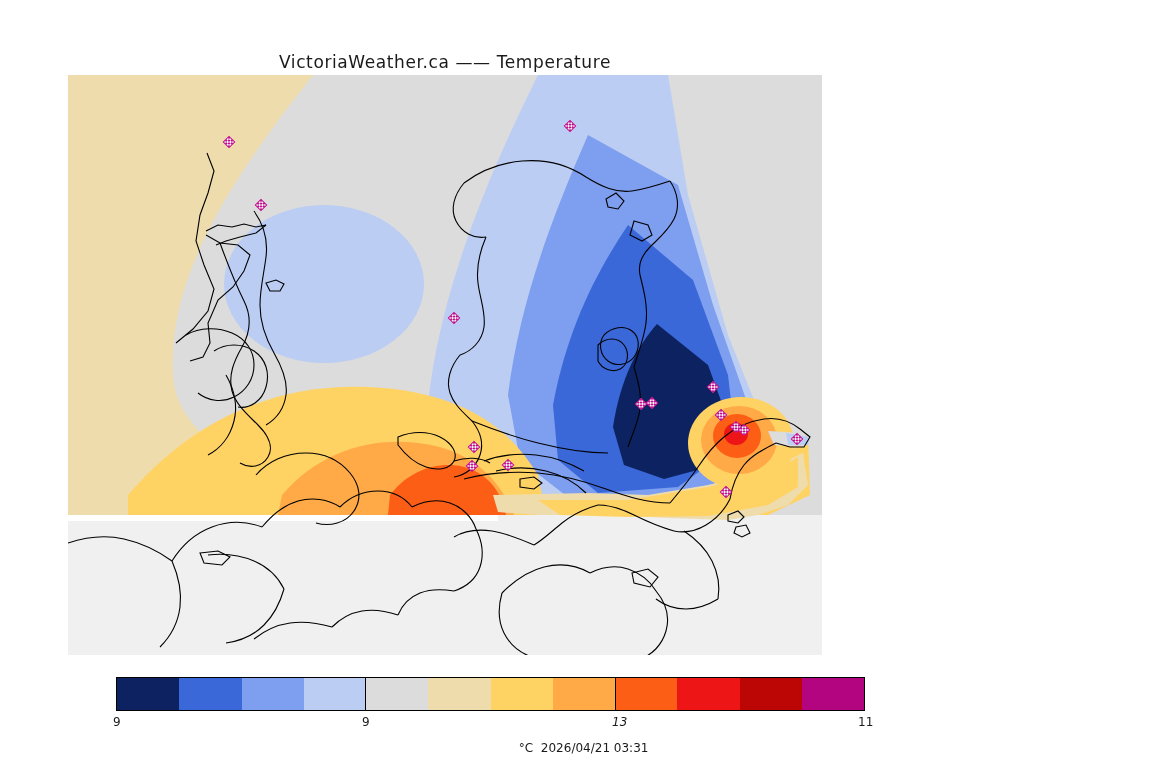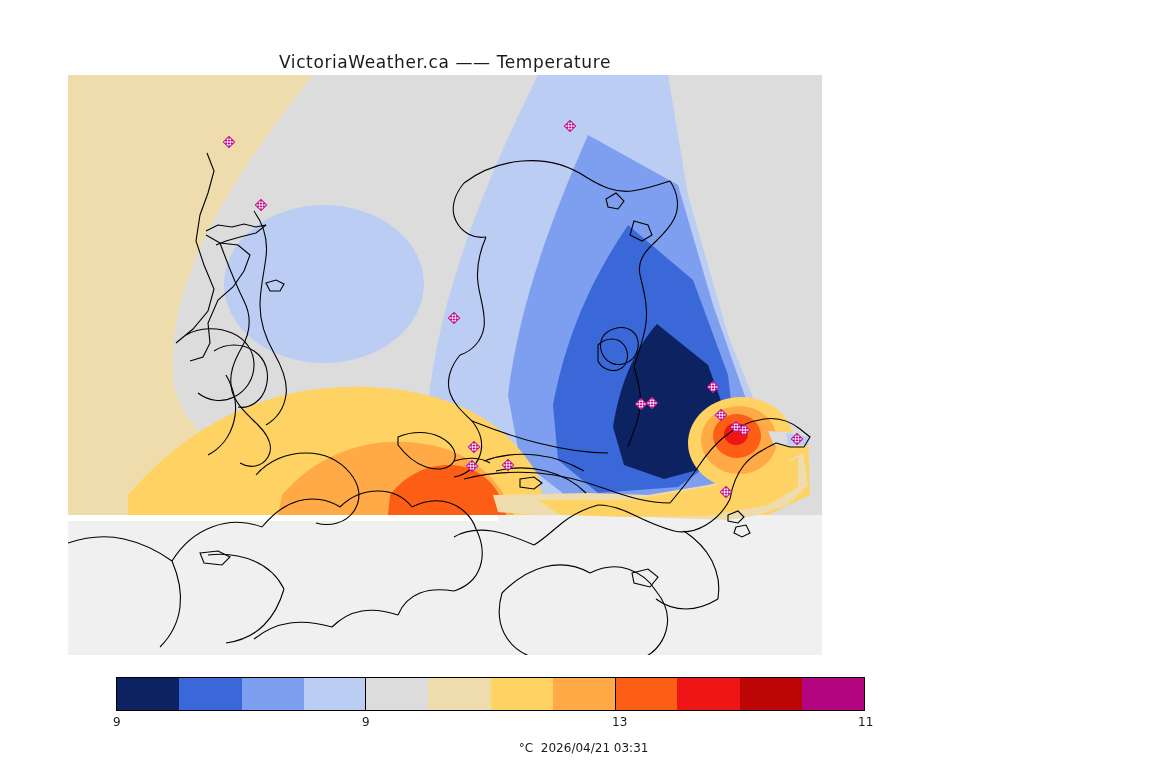--- a/index.html
+++ b/index.html
@@ -448,20 +448,20 @@
         <div class="cbar-seg" title="13.5-14.0" style="background: rgb(237, 21, 21);"></div>
         <div class="cbar-seg" title="14.0-14.5" style="background: rgb(188, 6, 6);"></div>
         <div class="cbar-seg" title="14.5-15.0" style="background: rgb(178, 5, 127);"></div>
       </div>
     <div class="cbar-vline" style="left:249px;"></div>
     <div class="cbar-vline" style="left:499px;"></div>
   </div>
 
   <div class="cbar-lbl" style="left:113px;">9</div>
   <div class="cbar-lbl" style="left:362px;">9</div>
-  <div class="cbar-lbl" style="left:612px;">13</div>
+  <div class="cbar-lbl" style="left:612px;font-style:italic;">13</div>
   <div class="cbar-lbl" style="left:858px;">11</div>
 
   <div class="cbar-units">
     <span>°C  2026/04/21 03:31</span>
   </div>
 
 </div>
 
 </body></html>

